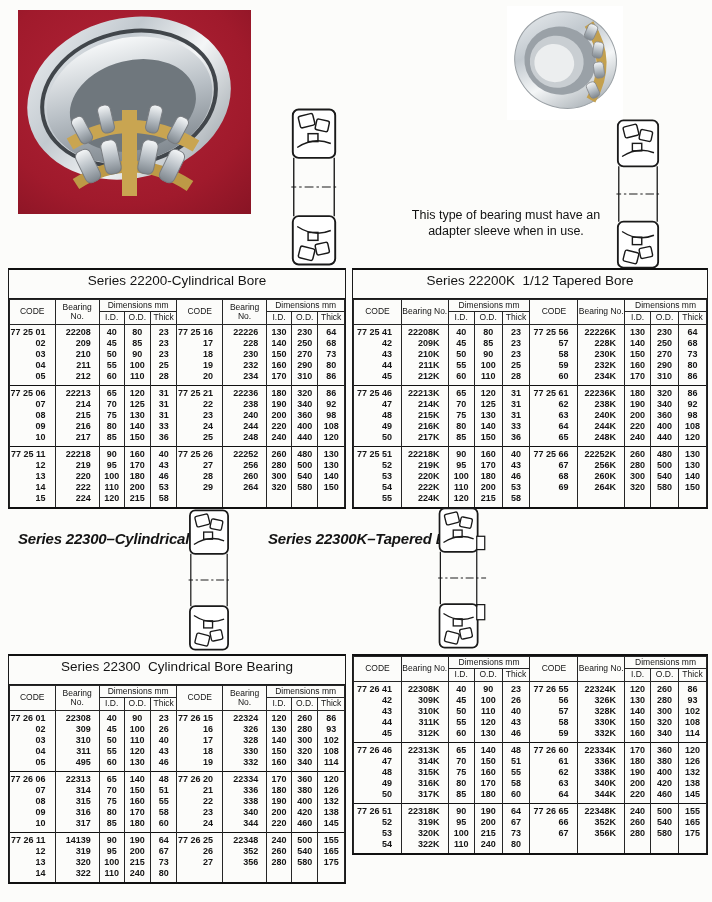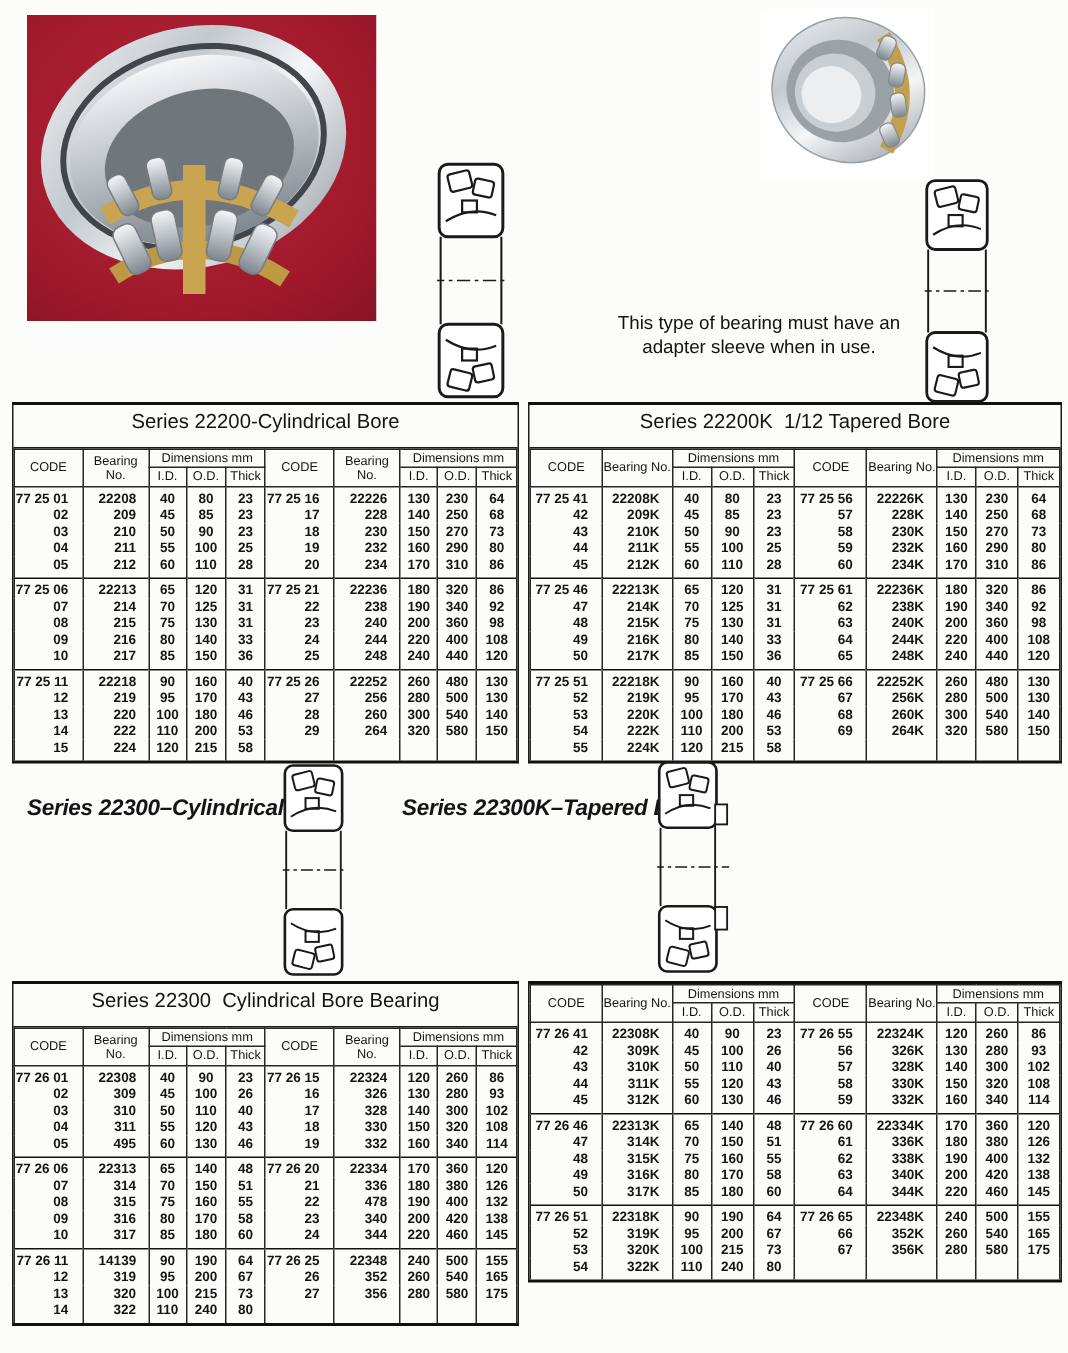--- a/index.html
+++ b/index.html
@@ -728,21 +728,21 @@
             <td class="c-dim">380</td>
             <td class="c-dim">126</td>
           </tr>
           <tr>
             <td class="c-code">08</td>
             <td class="c-no">315</td>
             <td class="c-dim">75</td>
             <td class="c-dim">160</td>
             <td class="c-dim">55</td>
             <td class="c-code">22</td>
-            <td class="c-no">478</td>
+            <td class="c-no">338</td>
             <td class="c-dim">190</td>
             <td class="c-dim">400</td>
             <td class="c-dim">132</td>
           </tr>
           <tr>
             <td class="c-code">09</td>
             <td class="c-no">316</td>
             <td class="c-dim">80</td>
             <td class="c-dim">170</td>
             <td class="c-dim">58</td>

